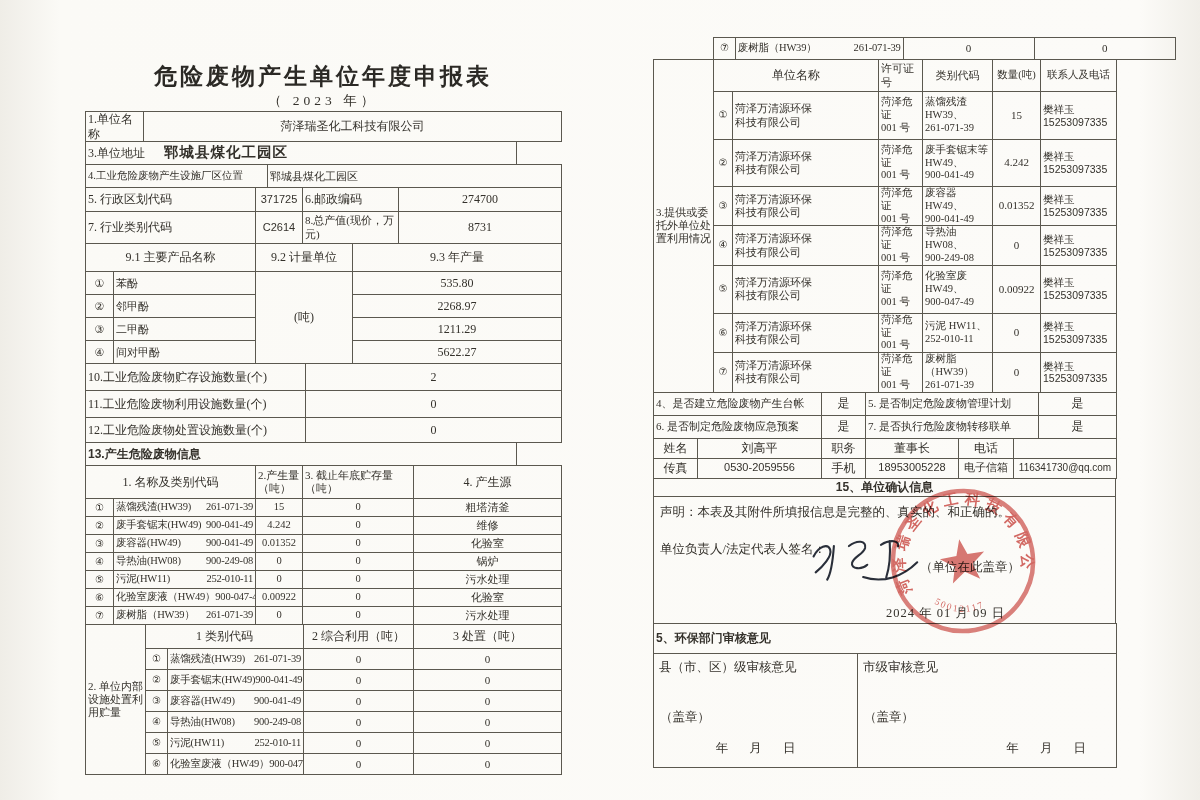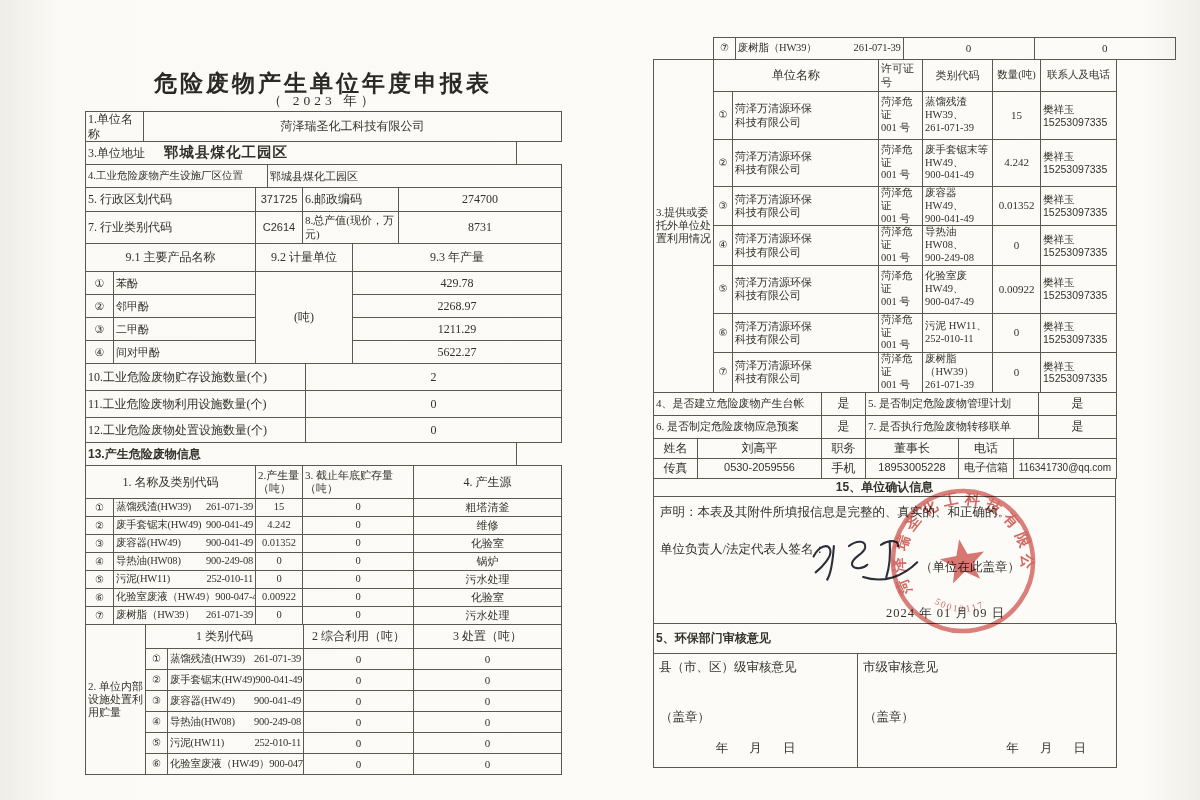--- a/index.html
+++ b/index.html
@@ -1,20 +1,20 @@
 <!DOCTYPE html>
 <html><head>
 <meta charset="utf-8">
 <style>
   html,body{margin:0;padding:0;width:1200px;height:800px;overflow:hidden;
     background:#f7f5f0;font-family:"Liberation Serif","DejaVu Serif",serif;color:#34312b;}
   .scan{position:absolute;inset:0;background:linear-gradient(90deg,#efede7 0px,#fbfaf6 60px,#fcfbf8 1140px,#f0eee8 1200px);}
   .pageL{position:absolute;left:85px;top:50px;width:476px;}
   .pageR{position:absolute;left:653px;top:38px;width:463px;}
-  .title{position:absolute;left:0;top:18px;width:100%;text-align:center;font-family:"Liberation Sans","DejaVu Sans",sans-serif;
+  .title{position:absolute;left:0;top:11px;width:100%;text-align:center;font-family:"Liberation Sans","DejaVu Sans",sans-serif;
     font-weight:bold;font-size:23px;letter-spacing:3px;color:#2b2925;}
   .year{position:absolute;left:0;top:42px;width:100%;text-align:center;font-size:13.5px;letter-spacing:4px;}
   .ltables{position:absolute;left:0;top:62px;width:476px;}
   table.t{border-collapse:collapse;table-layout:fixed;width:432px;margin-top:-1px;}
   .pageR table.t{width:463px;}
   table.tcont{width:402px;margin-left:60px;}
   td{border:1px solid #5b584f;font-size:12px;padding:0 2px;vertical-align:middle;line-height:1.22;overflow:hidden;}
   .c{text-align:center;}
   .hd{font-family:"Liberation Sans","DejaVu Sans",sans-serif;font-weight:bold;font-size:12px;}
   .s11{font-size:11px;}
@@ -121,21 +121,21 @@
         <tbody>
             <tr style="height:28px">
           <td class="c" colspan="2">9.1 主要产品名称</td>
           <td class="c">9.2 计量单位</td>
           <td class="c">9.3 年产量</td>
         </tr>
         <tr style="height:23px">
           <td class="c s11">①</td>
           <td class="s11">苯酚</td>
           <td class="c" rowspan="4">(吨)</td>
-          <td class="c">429.78</td>
+          <td class="c">535.80</td>
         </tr>
         <tr style="height:23px">
           <td class="c s11">②</td>
           <td class="s11">邻甲酚</td>
           <td class="c">2268.97</td>
         </tr>
         <tr style="height:23px">
           <td class="c s11">③</td>
           <td class="s11">二甲酚</td>
           <td class="c">1211.29</td>

